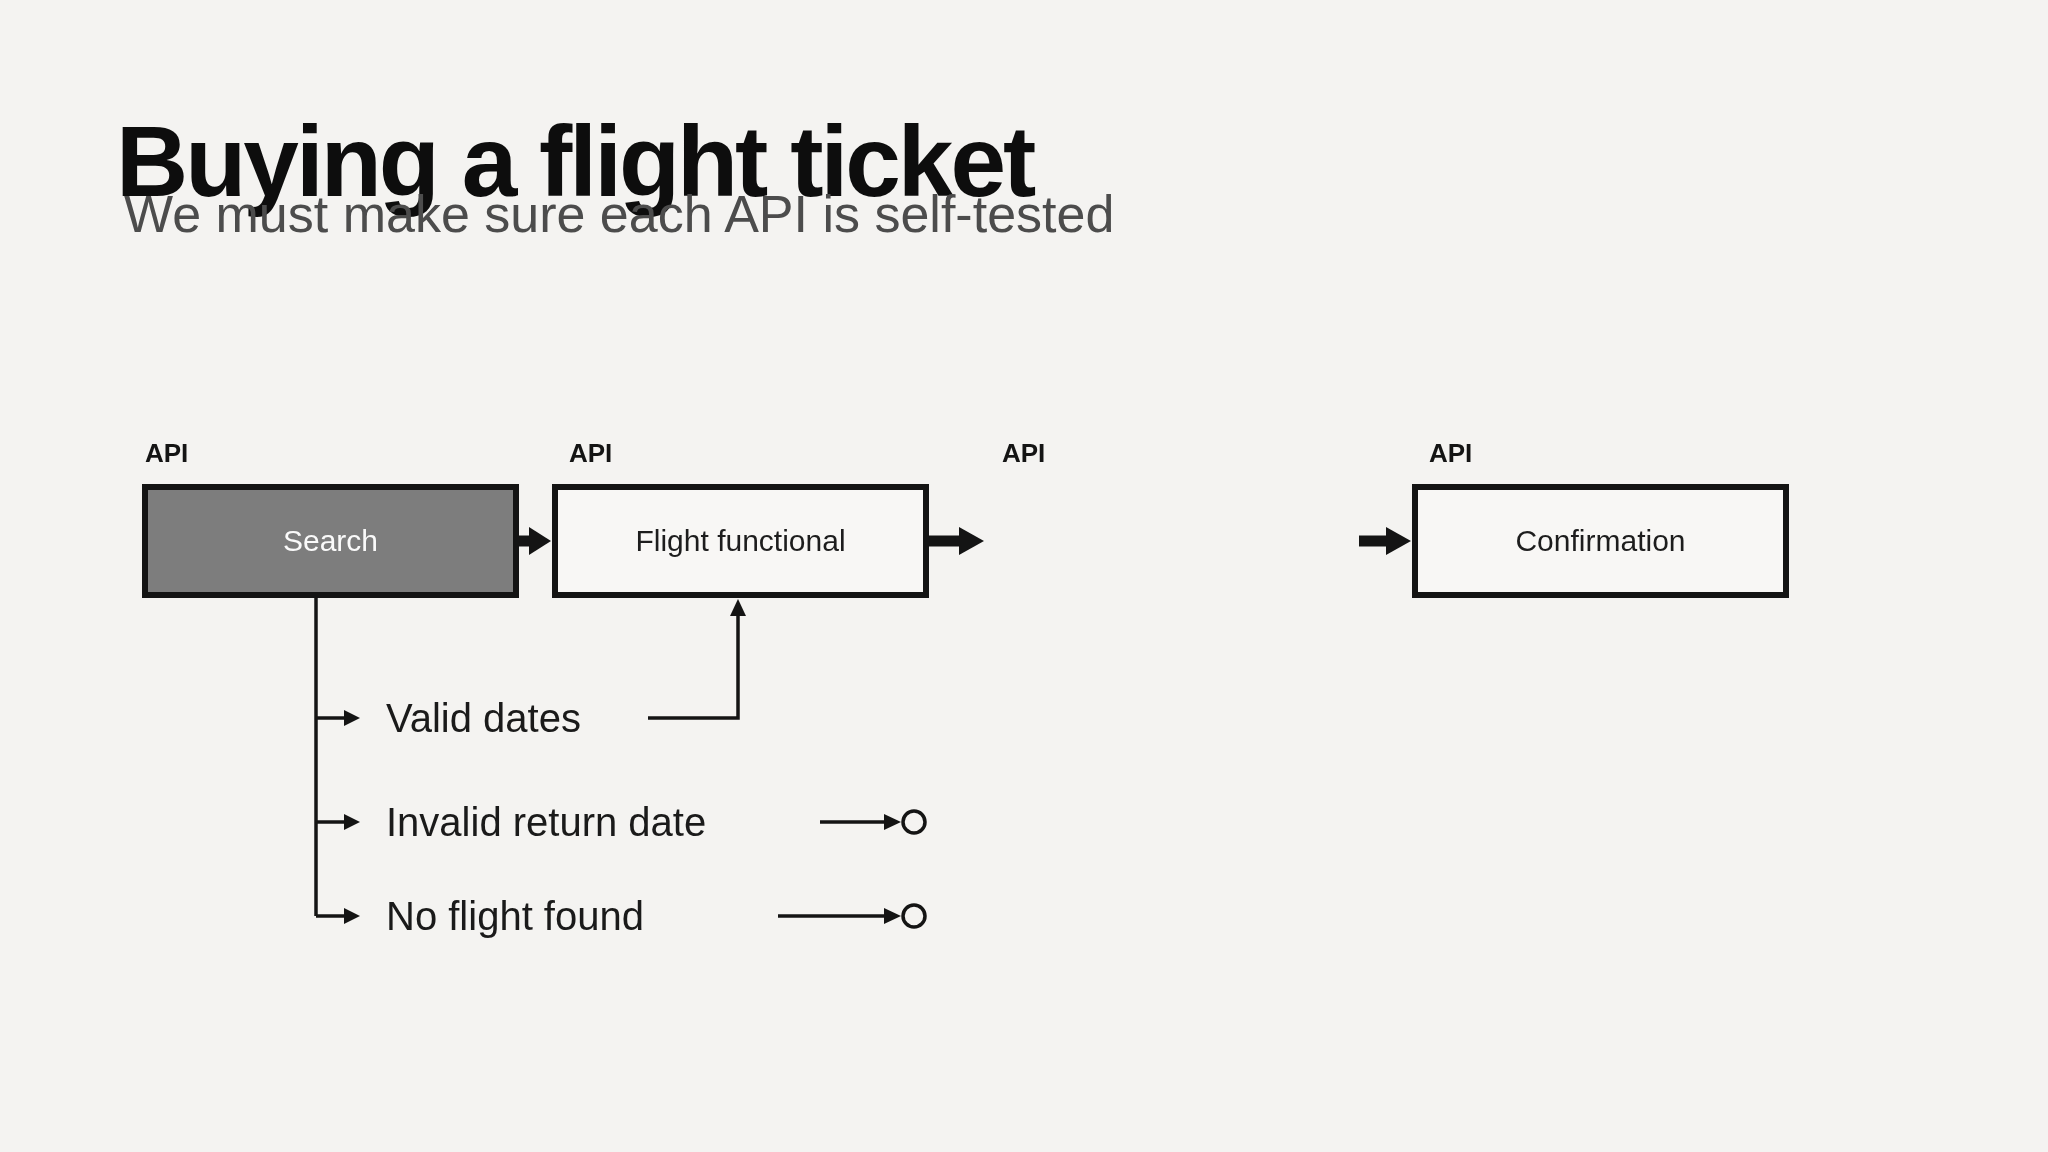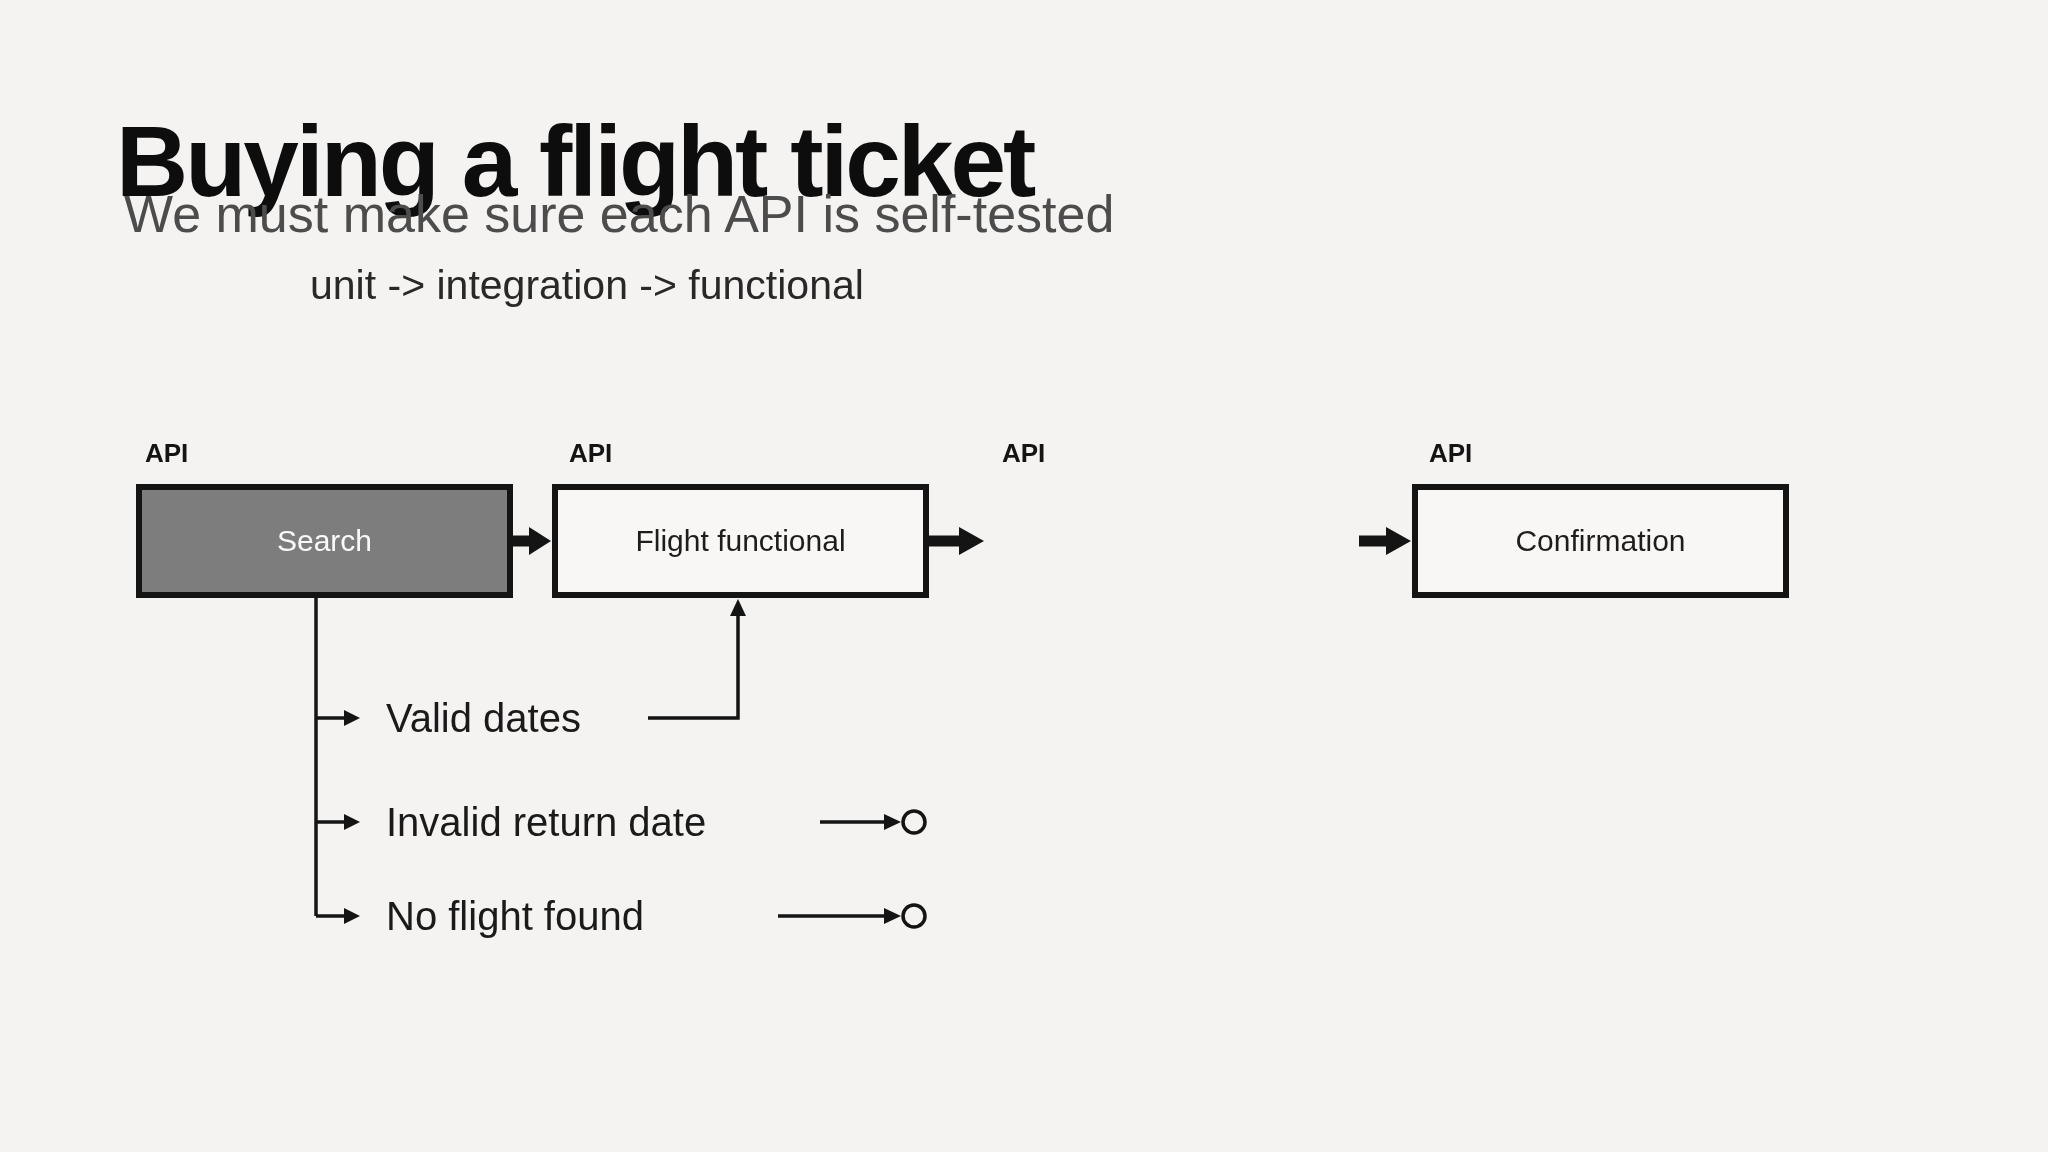--- a/index.html
+++ b/index.html
@@ -69,21 +69,21 @@
     align-items: center;
     justify-content: center;
     font-size: 30px;
     color: #1d1d1d;
     white-space: nowrap;
   }
   .flow-box.highlighted {
     background: #7d7d7d;
     color: #fafafa;
   }
-  #box-search       { left: 136px; }
+  #box-search       { left: 142px; }
   #api-search       { left: 145px; }
   #box-flight       { left: 552px; }
   #api-flight       { left: 569px; }
   #box-payment      { left: 985px; }
   #api-payment      { left: 1002px; }
   #box-confirmation { left: 1412px; }
   #api-confirmation { left: 1429px; }
 
   
   .branch-label {
@@ -120,21 +120,20 @@
     stroke-width: 3.5;
   }
 </style>
 </head>
 <body>
 
 <div id="slide">
 
   <h1 class="title">Buying a flight ticket</h1>
   <div class="subtitle">We must make sure each API is self-tested</div>
-  <div class="test-levels">unit -&gt; integration -&gt; functional</div>
 
   <svg id="connectors" viewBox="0 0 2048 1152" xmlns="http://www.w3.org/2000/svg" aria-hidden="true">
 
     <g>
       <line class="stroke" x1="503" y1="541" x2="531" y2="541" stroke-width="11"></line>
       <polygon class="fillhead" points="529,527 529,555 551,541"></polygon>
     </g>
     <g>
       <line class="stroke" x1="926" y1="541" x2="961" y2="541" stroke-width="11"></line>
       <polygon class="fillhead" points="959,527 959,555 984,541"></polygon>

